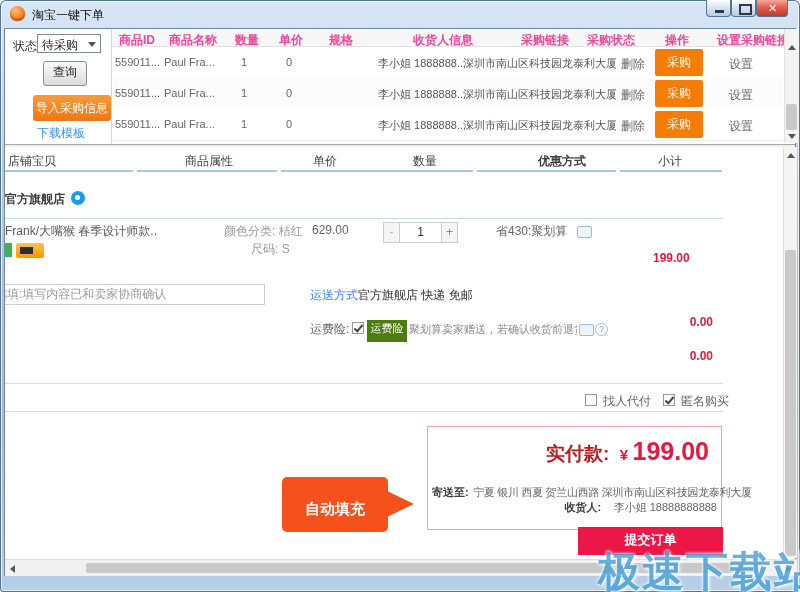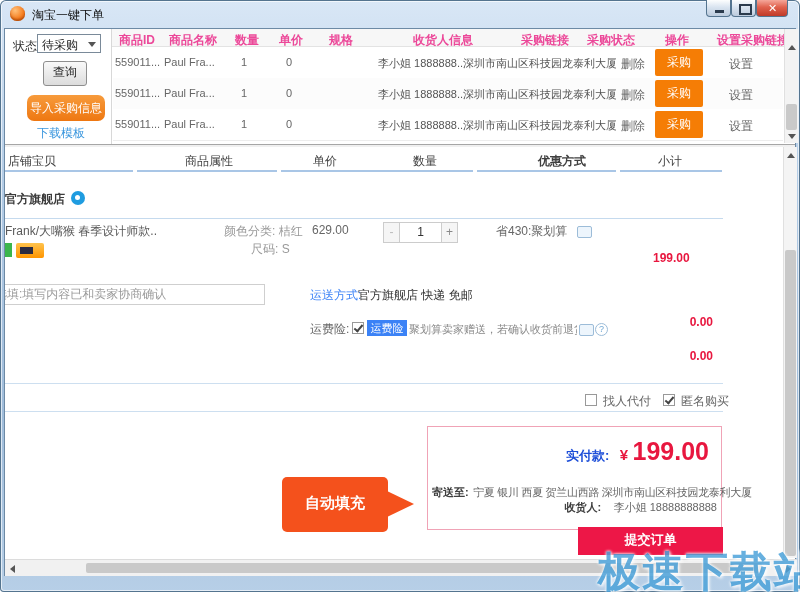--- a/index.html
+++ b/index.html
@@ -33,30 +33,30 @@
   .tri-down{width:0;height:0;border-left:4px solid transparent;border-right:4px solid transparent;border-top:5px solid #555;}
   .tri-left{width:0;height:0;border-top:4px solid transparent;border-bottom:4px solid transparent;border-right:5px solid #555;}
   .tri-right{width:0;height:0;border-top:4px solid transparent;border-bottom:4px solid transparent;border-left:5px solid #555;}
   .sbar{background:#f3f3f3;border-left:1px solid #e0e0e0;box-sizing:border-box;}
   .thumb{background:#c9c9c9;border-radius:2px;}
   .page{position:absolute;left:5px;top:147px;width:778px;height:411px;overflow:hidden;background:#fff;}
   .ph{position:absolute;top:6px;font-size:12px;color:#404040;white-space:nowrap;}
   .useg{position:absolute;top:23px;height:2px;background:#a9c6e6;}
   .red{color:#e8173f;margin-top:28px;}
   .stepbox{position:absolute;top:75px;height:21px;border:1px solid #ccc;box-sizing:border-box;font-size:12px;text-align:center;line-height:19px;}
-  .badge{position:absolute;left:362px;top:173px;width:40px;height:16px;background:#3b82f6;color:#fff;font-size:11px;text-align:center;line-height:16px;}
+  .badge{position:absolute;left:362px;top:173px;width:40px;height:22px;background:#4d7c0f;color:#fff;font-size:11px;text-align:center;line-height:16px;}
   .cb{position:absolute;width:12px;height:12px;border:1px solid #999;background:#fff;box-sizing:border-box;cursor:pointer;}
   .cb.checked::after{content:"";position:absolute;left:1px;top:2px;width:7px;height:3px;
     border-left:2px solid #444;border-bottom:2px solid #444;transform:rotate(-50deg);}
   .bubble{position:absolute;width:13px;height:10px;border:1px solid #9cbcd8;border-radius:2px;background:#edf5fc;}
   .helpc{position:absolute;width:11px;height:11px;border:1px solid #9cbcd8;border-radius:50%;color:#6fa7d4;
     font-size:9px;text-align:center;line-height:11px;background:#fff;}
   .paybox{position:absolute;left:422px;top:279px;width:295px;height:104px;border:1px solid #f0a3b6;box-sizing:border-box;background:#fff;}
   .callout{position:absolute;left:277px;top:330px;width:106px;height:55px;background:#f4511c;border-radius:5px;
-    color:#fff;font-size:15px;font-weight:bold;text-align:center;line-height:21px;padding-top:15px;box-sizing:border-box;}
+    color:#fff;font-size:15px;font-weight:bold;text-align:center;line-height:21px;padding-top:21px;box-sizing:border-box;}
   .callout-arrow{position:absolute;left:382px;top:344px;width:0;height:0;
     border-top:13px solid transparent;border-bottom:13px solid transparent;border-left:27px solid #f4511c;}
   .submit{position:absolute;left:573px;top:380px;width:145px;height:28px;background:#ed1747;color:#fff;
     font-size:13px;font-weight:bold;text-align:center;line-height:26px;cursor:pointer;}
   .wang{position:absolute;left:66px;top:44px;width:14px;height:14px;border-radius:50%;background:#1f9ce0;}
   .wang::after{content:"";position:absolute;left:4px;top:4px;width:5px;height:5px;border-radius:50%;background:#fff;}
   .msginput{position:absolute;left:-14px;top:137px;width:274px;height:21px;border:1px solid #cfcfcf;box-sizing:border-box;
     font-size:12px;color:#9a9a9a;padding:0 3px;font-family:inherit;}
   .cardicon{position:absolute;left:11px;top:96px;width:28px;height:15px;border-radius:2px;background:linear-gradient(#ffc34d,#ff9500);}
   .cardicon::after{content:"";position:absolute;left:4px;top:4px;width:13px;height:7px;background:#2b2b40;}
@@ -85,21 +85,21 @@
     </div>
 
     <div class="client">
 
       <span class="a lbl" style="left:8px;top:9px;">状态:</span>
       <div class="dropdown" style="left:32px;top:5px;">
         <span class="val">待采购</span>
         <div class="tri-down a" style="right:4px;top:7px;"></div>
       </div>
       <div class="btn-query" style="left:38px;top:32px;">查询</div>
-      <div class="btn-import" style="left:22px;top:66px;border-radius:7px;">导入采购信息</div>
+      <div class="btn-import" style="left:28px;top:66px;">导入采购信息</div>
       <span class="a link" style="left:32px;top:96px;">下载模板</span>
       <div class="a" style="left:106px;top:0;width:1px;height:115px;background:#d8d8d8;"></div>
 
       <div class="a" style="left:107px;top:0;width:672px;height:17px;background:#f7f7f7;border-bottom:1px solid #e3e3e3;"></div>
       <span class="th" style="left:114px;top:3px;">商品ID</span>
       <span class="th" style="left:164px;top:3px;">商品名称</span>
       <span class="th" style="left:230px;top:3px;">数量</span>
       <span class="th" style="left:274px;top:3px;">单价</span>
       <span class="th" style="left:324px;top:3px;">规格</span>
       <span class="th" style="left:408px;top:3px;">收货人信息</span>
@@ -196,21 +196,21 @@
 
       <span class="cb" style="left:580px;top:247px;"></span>
       <span class="a" style="left:598px;top:246px;font-size:12px;color:#666;">找人代付</span>
       <span class="cb checked" style="left:658px;top:247px;"></span>
       <span class="a" style="left:676px;top:246px;font-size:12px;color:#666;">匿名购买</span>
 
       <div class="a" style="left:0;top:264px;width:718px;height:1px;background:#cddff0;"></div>
 
       <div class="paybox">
         <div class="a" style="right:12px;top:10px;text-align:right;white-space:nowrap;">
-          <span style="font-size:13px;font-weight:bold;color:#1d4ed8;">实付款:</span>
+          <span style="font-size:19px;font-weight:bold;color:#b91c1c;">实付款:</span>
           <span class="red" style="font-size:15px;font-weight:bold;margin-left:6px;">¥</span>
           <span class="red" style="font-size:25px;font-weight:bold;">199.00</span>
         </div>
         <div class="a" style="left:4px;top:55px;white-space:nowrap;">
           <span style="font-size:11px;font-weight:bold;color:#404040;">寄送至:</span>
           <span style="font-size:11px;color:#666;letter-spacing:-0.3px;">宁夏 银川 西夏 贺兰山西路 深圳市南山区科技园龙泰利大厦</span>
         </div>
         <div class="a" style="right:4px;top:70px;text-align:right;white-space:nowrap;">
           <span style="font-size:11px;font-weight:bold;color:#404040;">收货人:</span>
           <span style="font-size:11px;color:#666;margin-left:8px;">李小姐 18888888888</span>

